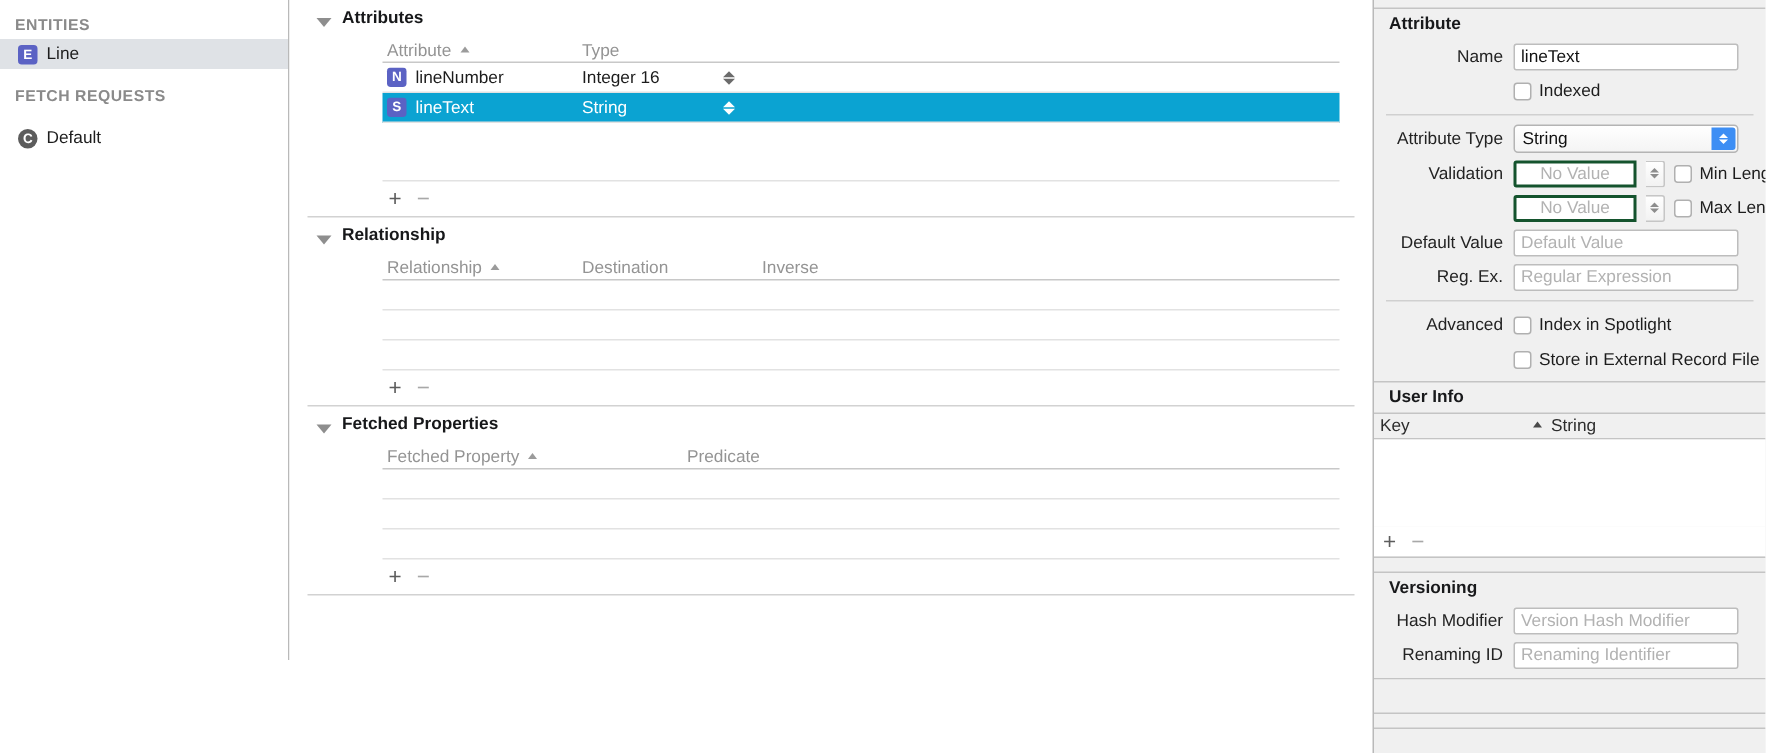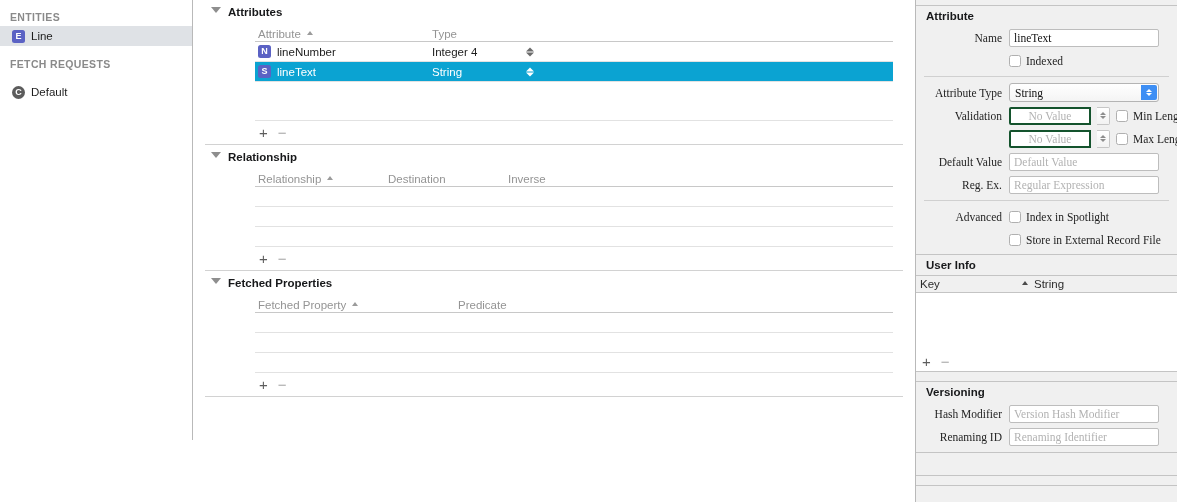--- a/index.html
+++ b/index.html
@@ -42,21 +42,21 @@
   .sb-spacer{height:9px;}
 
   
   .editor{
     flex:1 1 auto;position:relative;background:#ffffff;
     border-right:1px solid #b9b9b9;
     overflow:hidden;
   }
   .section{position:relative;}
   .sec-head{
-    display:flex;align-items:flex-start;gap:7px;
+    display:flex;align-items:flex-end;gap:7px;
     padding:6px 0 6px 18px;
     font-size:11.5px;font-weight:bold;color:#17181a;
   }
   .tri{
     width:0;height:0;
     border-left:5px solid transparent;border-right:5px solid transparent;
     border-top:6px solid #8e8e8e;
     margin-top:1px;
   }
   .tbl{margin-left:62px;margin-right:22px;}
@@ -76,21 +76,21 @@
   .tbl-row{
     display:flex;align-items:center;height:19px;
     border-bottom:1px solid #e2e2e2;
     font-size:11.5px;color:#1c1c1c;
     position:relative;
   }
   .tbl-row.empty{border-bottom:1px solid #e2e2e2;}
   .tbl-row.selected{background:#0ba3d2;color:#ffffff;}
   .cell{display:flex;align-items:center;gap:6px;overflow:hidden;white-space:nowrap;}
   .c-name{width:130px;flex:0 0 130px;padding-left:3px;}
-  .c-type{width:110px;flex:0 0 110px;position:relative;margin-left:44px;}
+  .c-type{width:110px;flex:0 0 110px;position:relative;}
   .c-dest{width:120px;flex:0 0 120px;}
   .c-inv{flex:1 1 auto;}
   .c-fp{width:200px;flex:0 0 200px;padding-left:3px;}
   .c-pred{flex:1 1 auto;}
   .stepper{
     position:absolute;right:8px;top:50%;transform:translateY(-50%);
     width:9px;height:13px;display:flex;flex-direction:column;
     align-items:center;justify-content:center;gap:1px;
   }
   .stepper i{display:block;width:0;height:0;border-left:4px solid transparent;border-right:4px solid transparent;}
@@ -113,21 +113,21 @@
     width:261px;flex:0 0 261px;height:502px;box-sizing:border-box;
     background:#f0f0f0;
     font-size:11.5px;
     overflow:hidden;position:relative;
   }
   .insp-block{background:#f0f0f0;border-bottom:1px solid #c4c4c4;}
   .insp-title{
     font-weight:bold;font-size:11.5px;color:#18191b;
     padding:4px 0 4px 10px;
   }
-  .frow{display:flex;align-items:center;min-height:21px;padding:1px 18px 1px 0;font-family:Liberation Serif, serif;}
+  .frow{display:flex;align-items:center;min-height:21px;padding:1px 18px 1px 0;}
   .flabel{
     width:86px;flex:0 0 86px;text-align:right;padding-right:7px;
     color:#232323;font-size:11.5px;white-space:nowrap;
   }
   .fctl{flex:1 1 auto;display:flex;align-items:center;gap:6px;}
   .tfield{
     box-sizing:border-box;height:18px;flex:1 1 auto;
     border:1px solid #bdbdbd;background:#ffffff;border-radius:2px;
     display:flex;align-items:center;padding:0 4px;
     font-size:11.5px;color:#111111;
@@ -250,21 +250,21 @@
             <span>Type</span>
           </div>
         </div>
 
         <div class="tbl-row">
           <div class="cell c-name">
             <span class="badge entity">N</span>
             <span>lineNumber</span>
           </div>
           <div class="cell c-type">
-            <span>Integer 4</span>
+            <span>Integer 16</span>
             <span class="stepper">
                 <i class="up"></i>
                 <i class="dn"></i>
               </span>
           </div>
         </div>
 
         <div class="tbl-row selected">
           <div class="cell c-name">
             <span class="badge entity">S</span>

